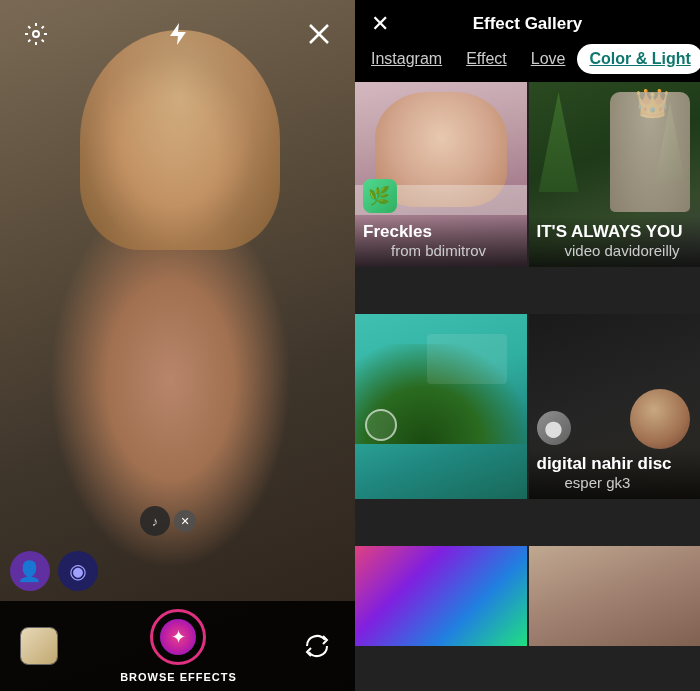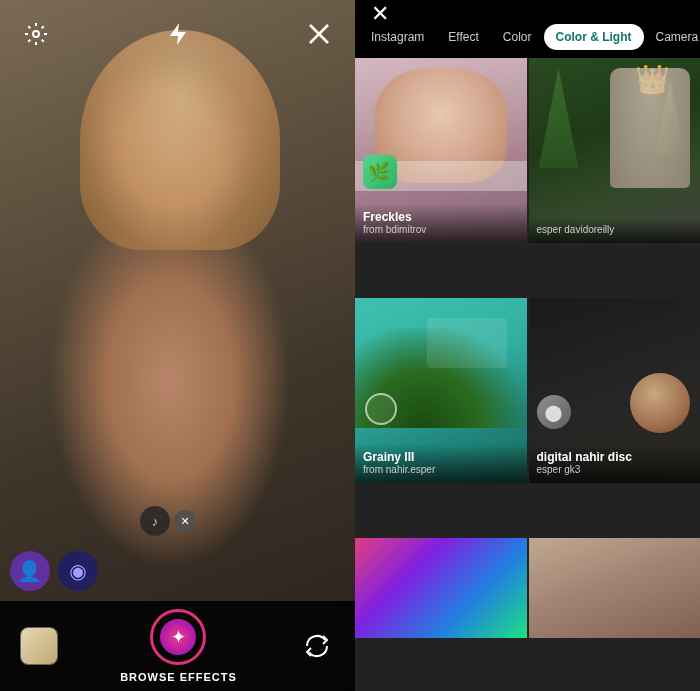--- a/index.html
+++ b/index.html
@@ -225,25 +225,26 @@
       gap: 0;
       padding: 0 4px 8px;
       overflow-x: auto;
       scrollbar-width: none;
       background: #000;
     }
     .gallery-tabs::-webkit-scrollbar { display: none; }
     .tab-item {
       padding: 6px 12px;
       border-radius: 20px;
-      font-size: 12px;
+      font-size: 16px;
       color: #ccc;
       white-space: nowrap;
       cursor: pointer;
       flex-shrink: 0;
+      text-decoration: underline;
     }
     .tab-item.active {
       background: #fff;
       color: #0f766e;
       font-weight: 600;
     }
 
     .gallery-grid {
       display: grid;
       grid-template-columns: 1fr 1fr;
@@ -268,29 +269,30 @@
     }
     .cell-label {
       position: absolute;
       bottom: 0;
       left: 0;
       right: 0;
       padding: 6px 8px 8px;
       background: linear-gradient(transparent, rgba(0,0,0,0.7));
     }
     .cell-name {
-      font-size: 12px;
+      font-size: 17px;
       font-weight: 600;
       color: #fff;
       display: block;
     }
     .cell-author {
-      font-size: 10px;
+      font-size: 15px;
       color: #ccc;
       display: block;
+      margin-left: 28px;
     }
 
     
     .cell-freckles .cell-bg {
       background: linear-gradient(170deg, #d4b8c0 0%, #c0a0a8 30%, #a88090 60%, #806070 100%);
     }
     
     .cell-always-you .cell-bg {
       background: linear-gradient(160deg, #2a4a20 0%, #1e3a18 40%, #344a2a 70%, #404040 100%);
     }
@@ -441,26 +443,27 @@
         <path d="M4 14a10 10 0 0 1 18-6M24 14a10 10 0 0 1-18 6"></path>
         <path d="M20 4l4 4-4 4M8 24l-4-4 4-4"></path>
       </svg>
     </div>
   </div>
 </div>
 
 <div class="right-panel">
   <div class="gallery-header">
     <span class="gallery-close">✕</span>
+    <span class="gallery-title">Effect Gallery</span>
   </div>
 
   <div class="gallery-tabs">
     <div class="tab-item">Instagram</div>
     <div class="tab-item">Effect</div>
-    <div class="tab-item">Color</div>
+    <div class="tab-item">Love</div>
     <div class="tab-item active">Color &amp; Light</div>
     <div class="tab-item">Camera</div>
   </div>
 
   <div class="gallery-grid">
 
     <div class="gallery-cell cell-freckles">
       <div class="cell-bg"></div>
       <div class="freckles-face"></div>
 
@@ -473,34 +476,31 @@
     </div>
 
     <div class="gallery-cell cell-always-you">
       <div class="cell-bg"></div>
 
       <div style="position:absolute;top:10px;left:10px;width:40px;height:100px;background:linear-gradient(180deg,#3a6a2a,#2a5020);clip-path:polygon(50% 0%,100% 100%,0% 100%);"></div>
       <div style="position:absolute;top:20px;right:15px;width:30px;height:80px;background:linear-gradient(180deg,#4a7a3a,#2a5020);clip-path:polygon(50% 0%,100% 100%,0% 100%);"></div>
       <span class="crown-emoji">👑</span>
       <div class="always-you-figure"></div>
       <div class="cell-label">
-        <span class="cell-author">esper davidoreilly</span>
+        <span class="cell-name">IT'S ALWAYS YOU</span>
+        <span class="cell-author">video davidoreilly</span>
       </div>
     </div>
 
     <div class="gallery-cell cell-grainy">
       <div class="cell-bg"></div>
 
       <div style="position:absolute;bottom:55px;left:0;right:0;height:100px;background:radial-gradient(ellipse at 40% 100%,#1a4a10 0%,#2a6a20 40%,transparent 75%);"></div>
       <div style="position:absolute;top:20px;right:20px;width:80px;height:50px;background:rgba(255,255,255,0.1);border-radius:4px;"></div>
       <div class="grainy-circle"></div>
-      <div class="cell-label">
-        <span class="cell-name">Grainy III</span>
-        <span class="cell-author">from nahir.esper</span>
-      </div>
     </div>
 
     <div class="gallery-cell cell-digital">
       <div class="cell-bg"></div>
       <div class="digital-face"></div>
       <div style="position:absolute;bottom:54px;left:8px;width:34px;height:34px;border-radius:50%;background:linear-gradient(135deg,#909090,#606060);display:flex;align-items:center;justify-content:center;font-size:16px;color:#ddd;">⬤</div>
       <div class="cell-label">
         <span class="cell-name">digital nahir disc</span>
         <span class="cell-author">esper gk3</span>
       </div>

